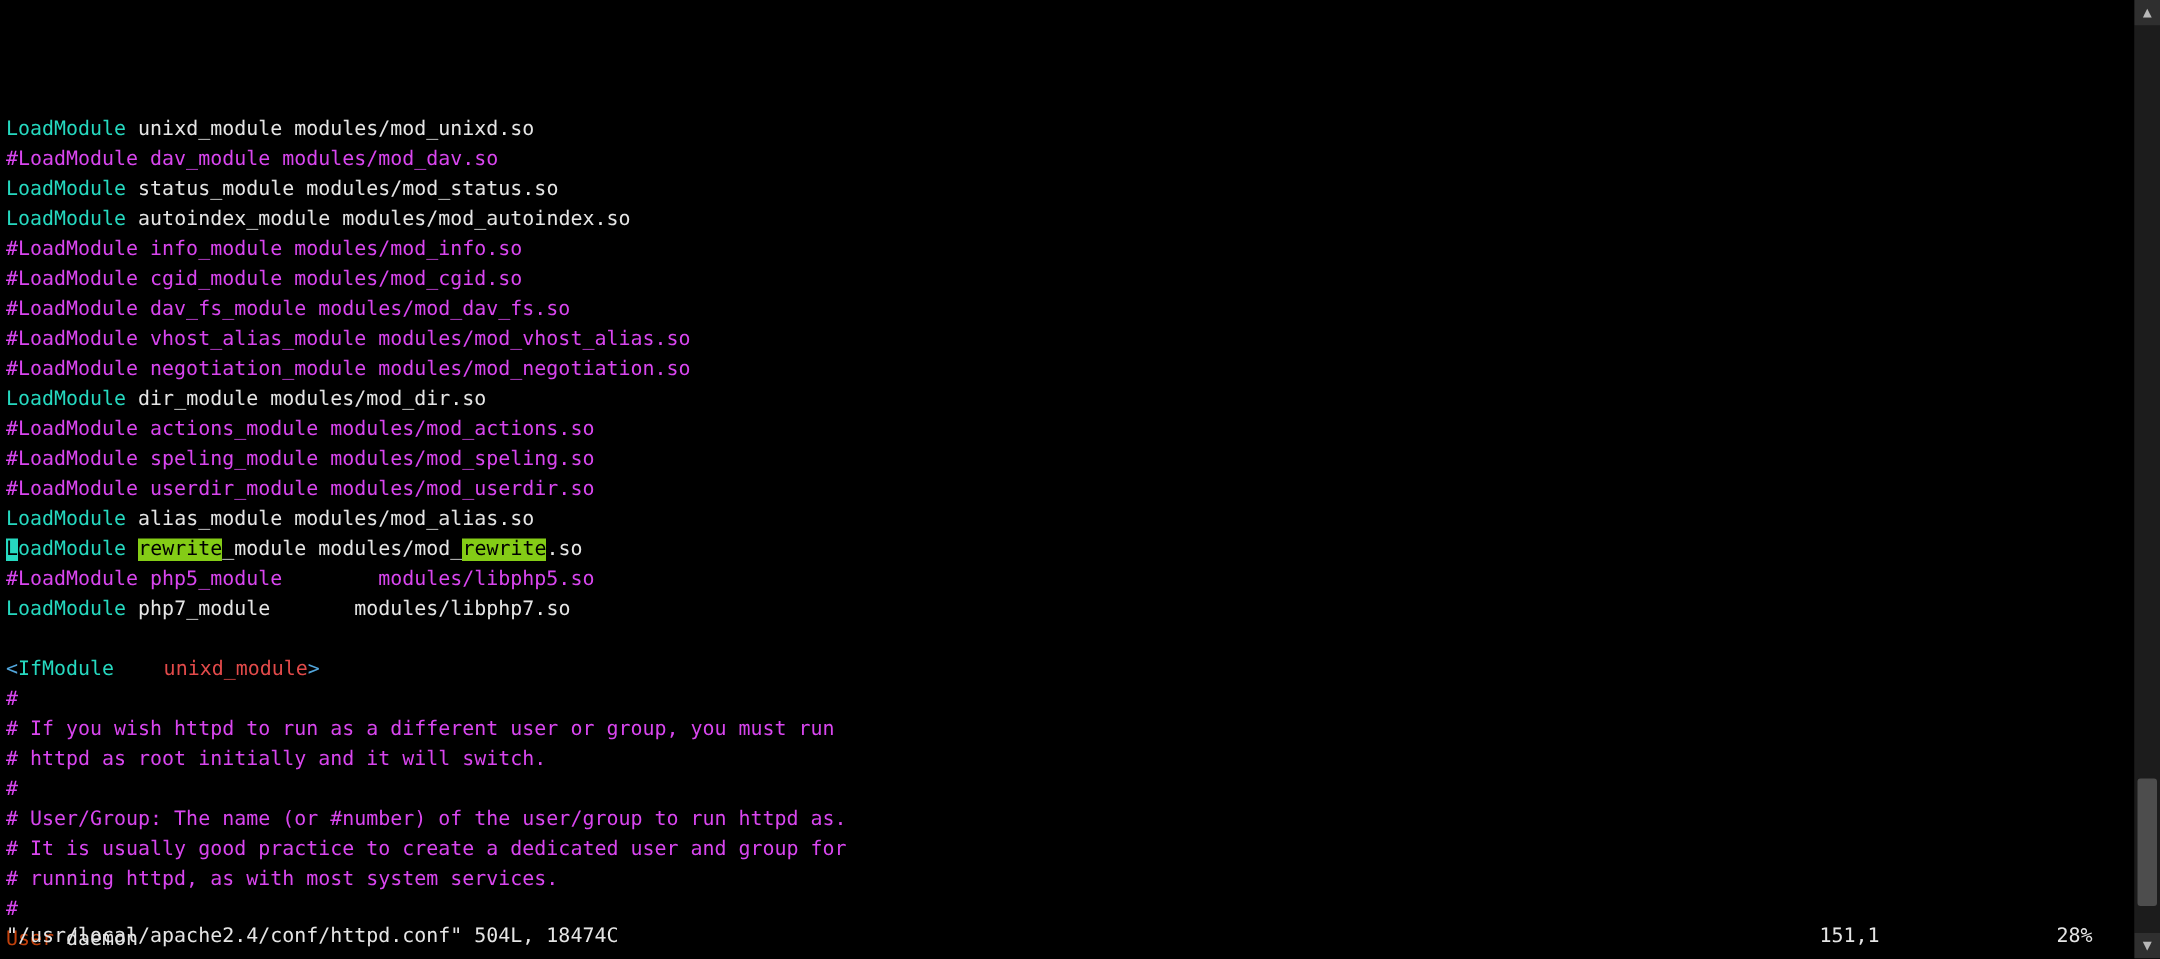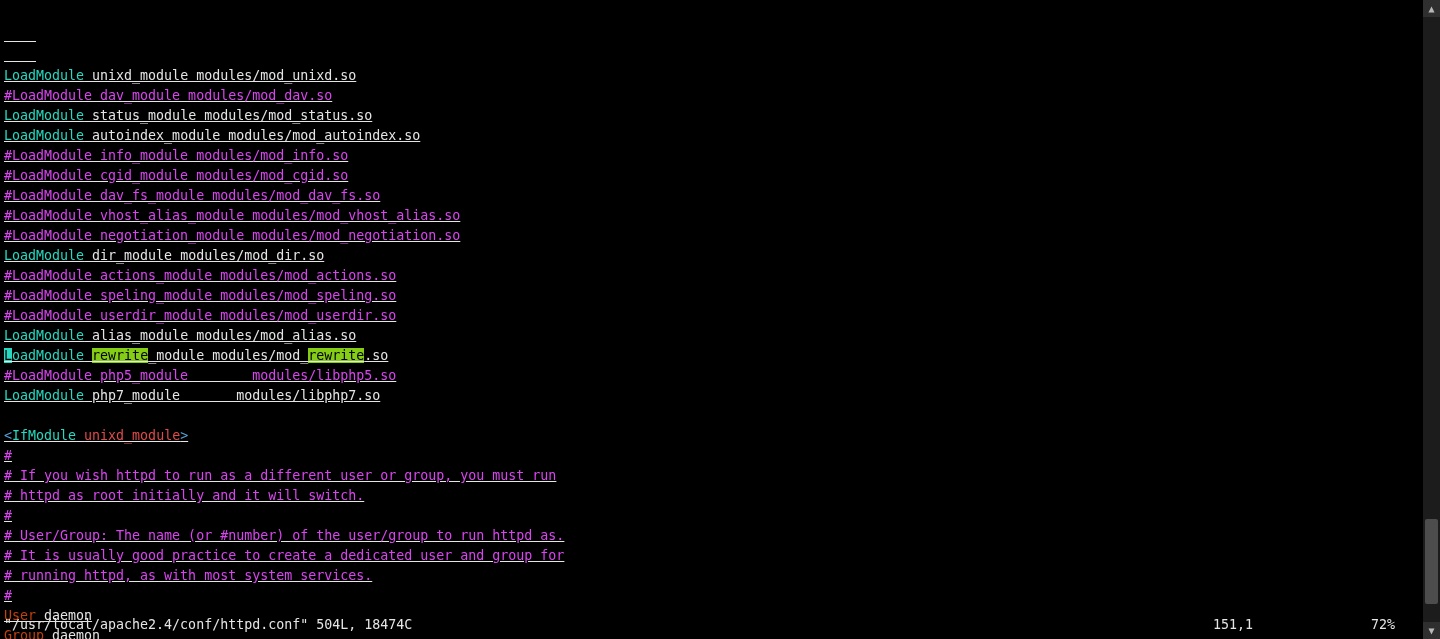--- a/index.html
+++ b/index.html
@@ -12,33 +12,32 @@
     font-size: 13.3px;
     color: #e5e5e5;
   }
   .viewport {
     display: flex;
     width: 1440px;
     height: 639px;
   }
   .editor {
     flex: 1;
-    padding: 6px 4px 0 4px;
+    padding: 17px 4px 0 4px;
     line-height: 20px;
     white-space: pre;
     position: relative;
-    text-decoration: underline;
   }
   .line { height: 20px; }
   .kw-load    { color: #26d9c0; }   
   .kw-user    { color: #c2410c; }   
   .kw-ifmod   { color: #26d9c0; margin-top: 16px; }   
   .kw-br      { color: #52a6dc; }   
   .comment    { color: #d946ef; }   
-  .module-red { color: #e24a4a; }   
+  .module-red { color: #e24a4a; margin-left: 25px; }   
   .plain      { color: #e5e5e5; }
   .hl         { background: #84cc16; color: #000; }
   .cursor     { background: #26d9c0; color: #000; }
   .statusbar {
     position: absolute;
     left: 4px;
     right: 0;
     bottom: 4px;
     height: 20px;
     color: #e5e5e5;
@@ -81,21 +80,21 @@
 </style>
 </head>
 <body>
 
 <div class="viewport">
   <div class="editor" id="editor">
     
     <div class="line"><span class="kw-load">LoadModule</span><span class="plain"> unixd_module modules/mod_unixd.so</span></div><div class="line"><span class="comment">#LoadModule dav_module modules/mod_dav.so</span></div><div class="line"><span class="kw-load">LoadModule</span><span class="plain"> status_module modules/mod_status.so</span></div><div class="line"><span class="kw-load">LoadModule</span><span class="plain"> autoindex_module modules/mod_autoindex.so</span></div><div class="line"><span class="comment">#LoadModule info_module modules/mod_info.so</span></div><div class="line"><span class="comment">#LoadModule cgid_module modules/mod_cgid.so</span></div><div class="line"><span class="comment">#LoadModule dav_fs_module modules/mod_dav_fs.so</span></div><div class="line"><span class="comment">#LoadModule vhost_alias_module modules/mod_vhost_alias.so</span></div><div class="line"><span class="comment">#LoadModule negotiation_module modules/mod_negotiation.so</span></div><div class="line"><span class="kw-load">LoadModule</span><span class="plain"> dir_module modules/mod_dir.so</span></div><div class="line"><span class="comment">#LoadModule actions_module modules/mod_actions.so</span></div><div class="line"><span class="comment">#LoadModule speling_module modules/mod_speling.so</span></div><div class="line"><span class="comment">#LoadModule userdir_module modules/mod_userdir.so</span></div><div class="line"><span class="kw-load">LoadModule</span><span class="plain"> alias_module modules/mod_alias.so</span></div><div class="line"><span class="cursor">L</span><span class="kw-load">oadModule</span><span class="plain"> </span><span class="hl">rewrite</span><span class="plain">_module modules/mod_</span><span class="hl">rewrite</span><span class="plain">.so</span></div><div class="line"><span class="comment">#LoadModule php5_module        modules/libphp5.so</span></div><div class="line"><span class="kw-load">LoadModule</span><span class="plain"> php7_module       modules/libphp7.so</span></div><div class="line"></div><div class="line"><span class="kw-br">&lt;</span><span class="kw-ifmod">IfModule</span><span class="plain"> </span><span class="module-red">unixd_module</span><span class="kw-br">&gt;</span></div><div class="line"><span class="comment">#</span></div><div class="line"><span class="comment"># If you wish httpd to run as a different user or group, you must run</span></div><div class="line"><span class="comment"># httpd as root initially and it will switch.</span></div><div class="line"><span class="comment">#</span></div><div class="line"><span class="comment"># User/Group: The name (or #number) of the user/group to run httpd as.</span></div><div class="line"><span class="comment"># It is usually good practice to create a dedicated user and group for</span></div><div class="line"><span class="comment"># running httpd, as with most system services.</span></div><div class="line"><span class="comment">#</span></div><div class="line"><span class="kw-user">User</span><span class="plain"> daemon</span></div><div class="line"><span class="kw-user">Group</span><span class="plain"> daemon</span></div><div class="statusbar">
       <span class="status-file">"/usr/local/apache2.4/conf/httpd.conf" 504L, 18474C</span>
       <span class="status-pos">151,1</span>
-      <span class="status-pct">72%</span>
+      <span class="status-pct">28%</span>
     </div>
   </div>
 
   <div class="scrollbar">
     <div class="sb-btn">▲</div>
     <div class="sb-track">
       <div class="sb-thumb" id="sb-thumb" style="top: 83%; height: 14%;"></div>
     </div>
     <div class="sb-btn">▼</div>
   </div>

